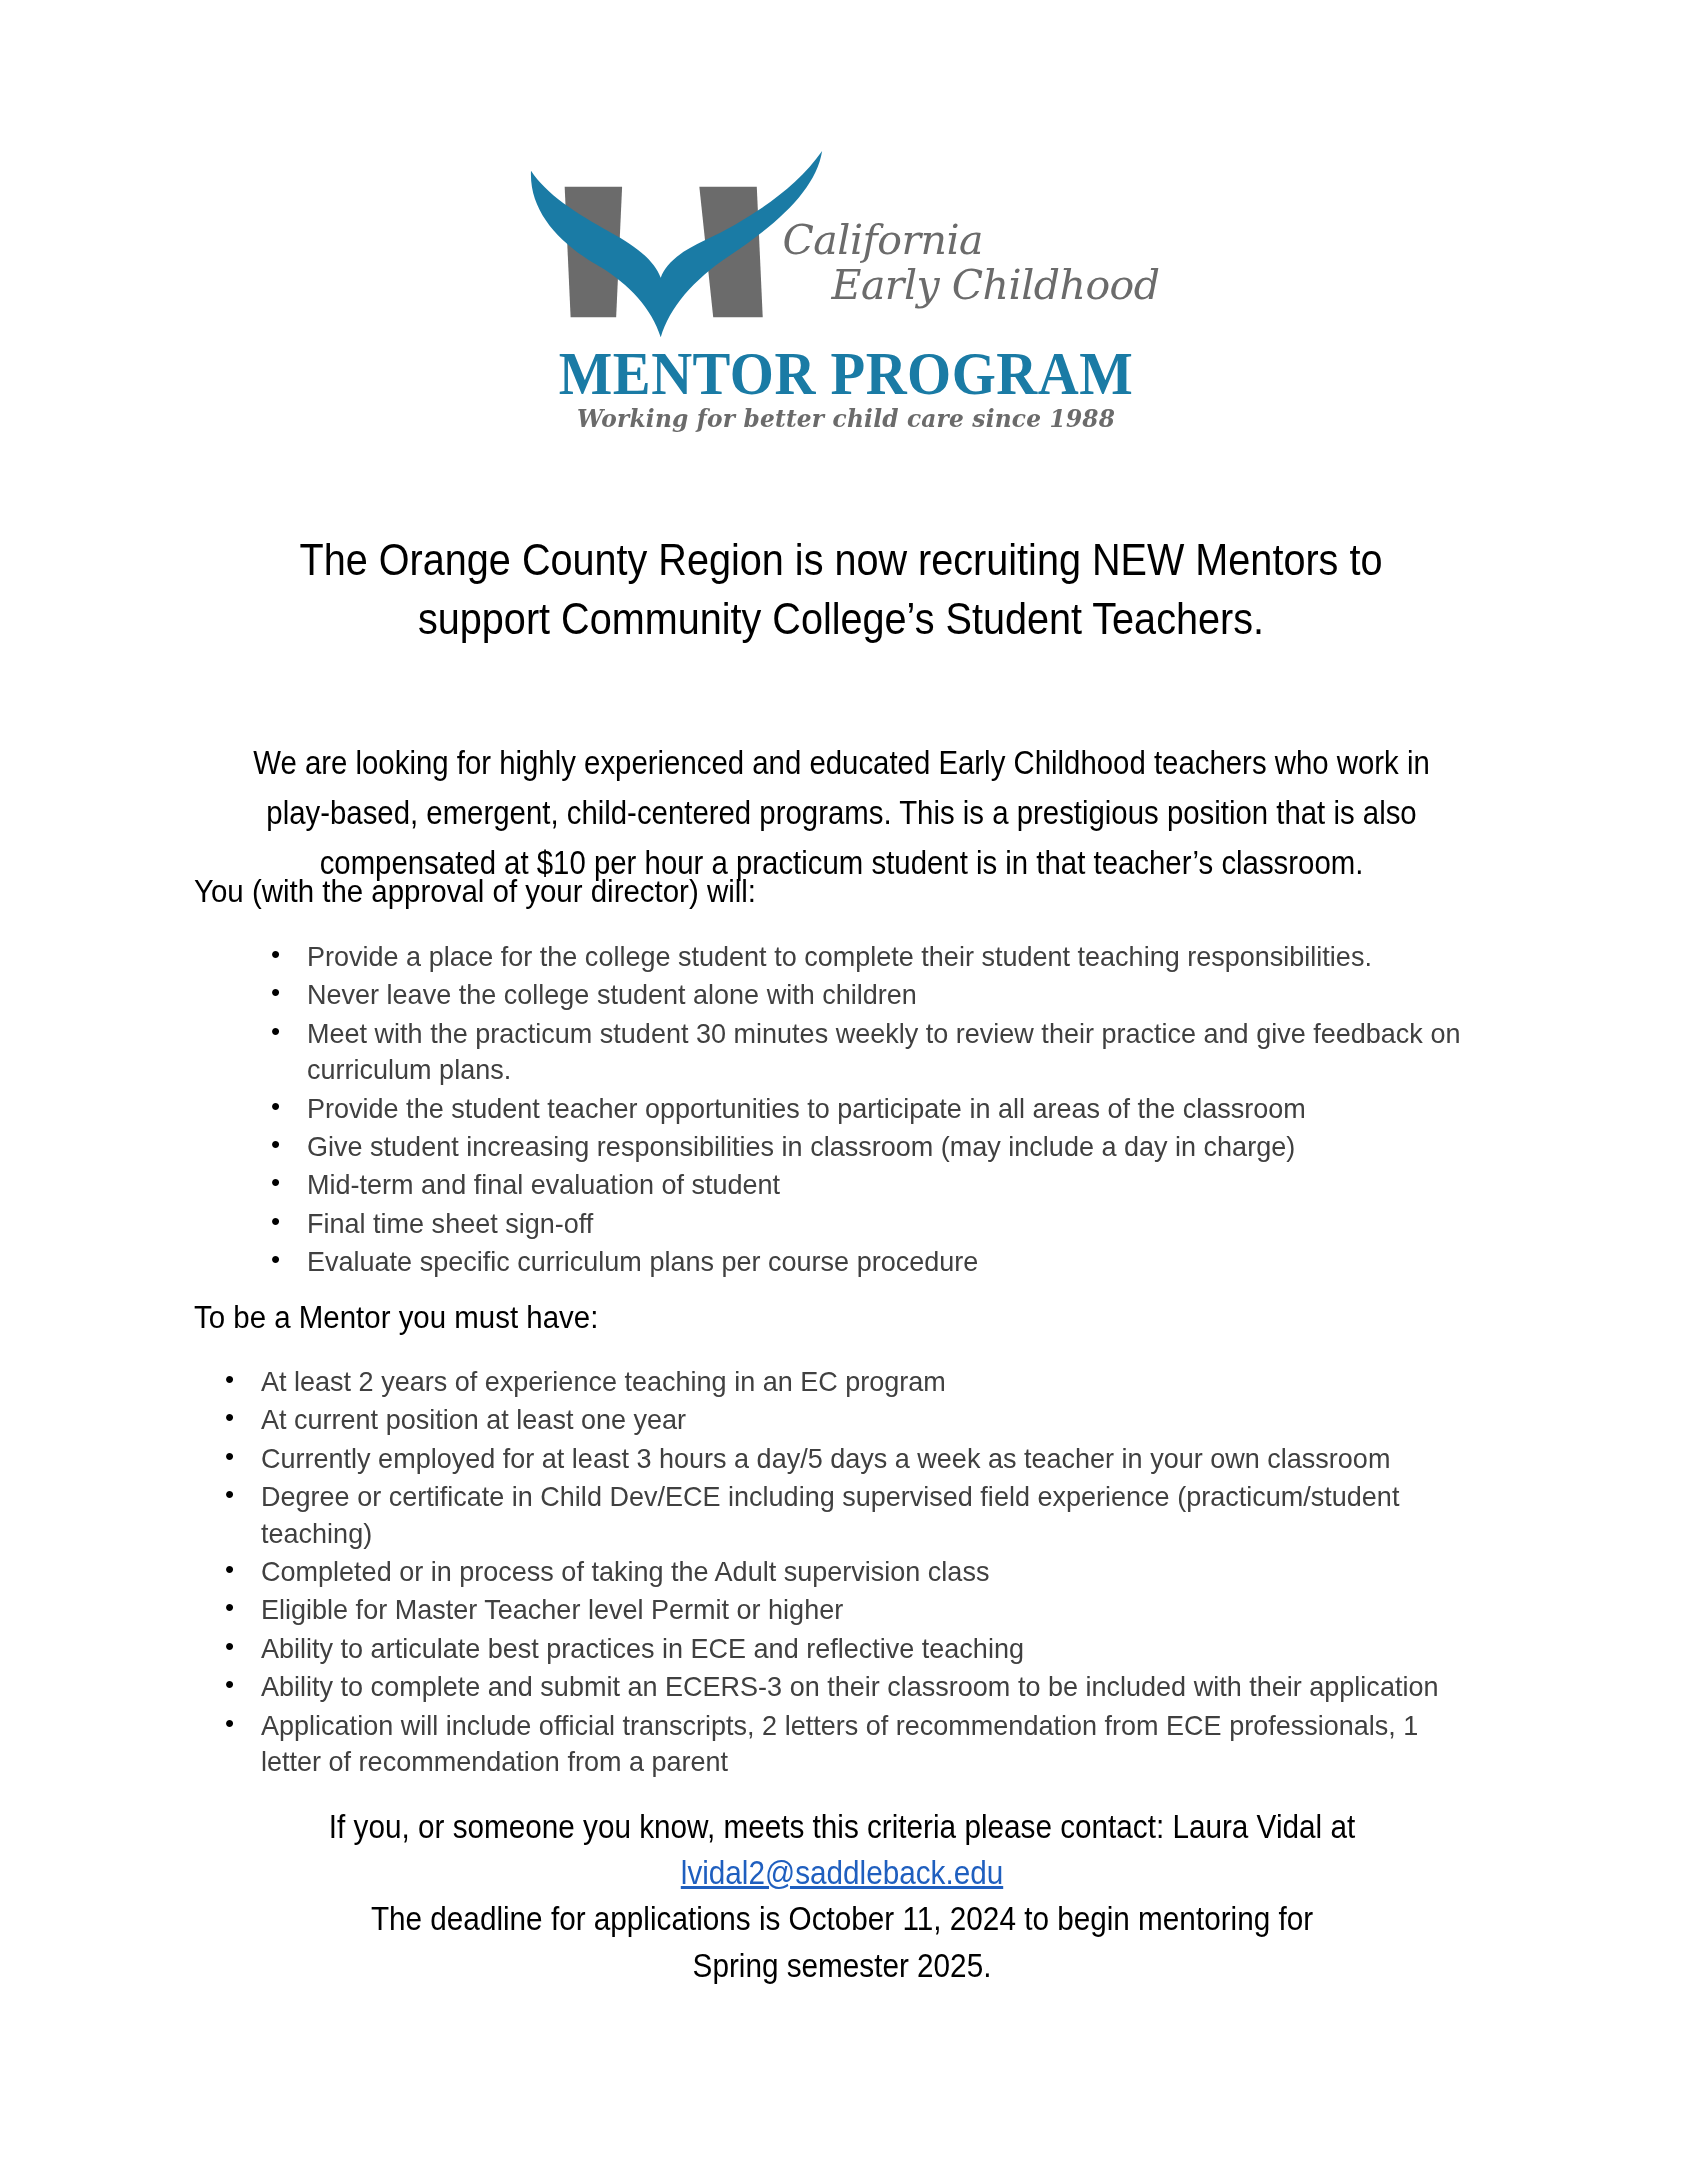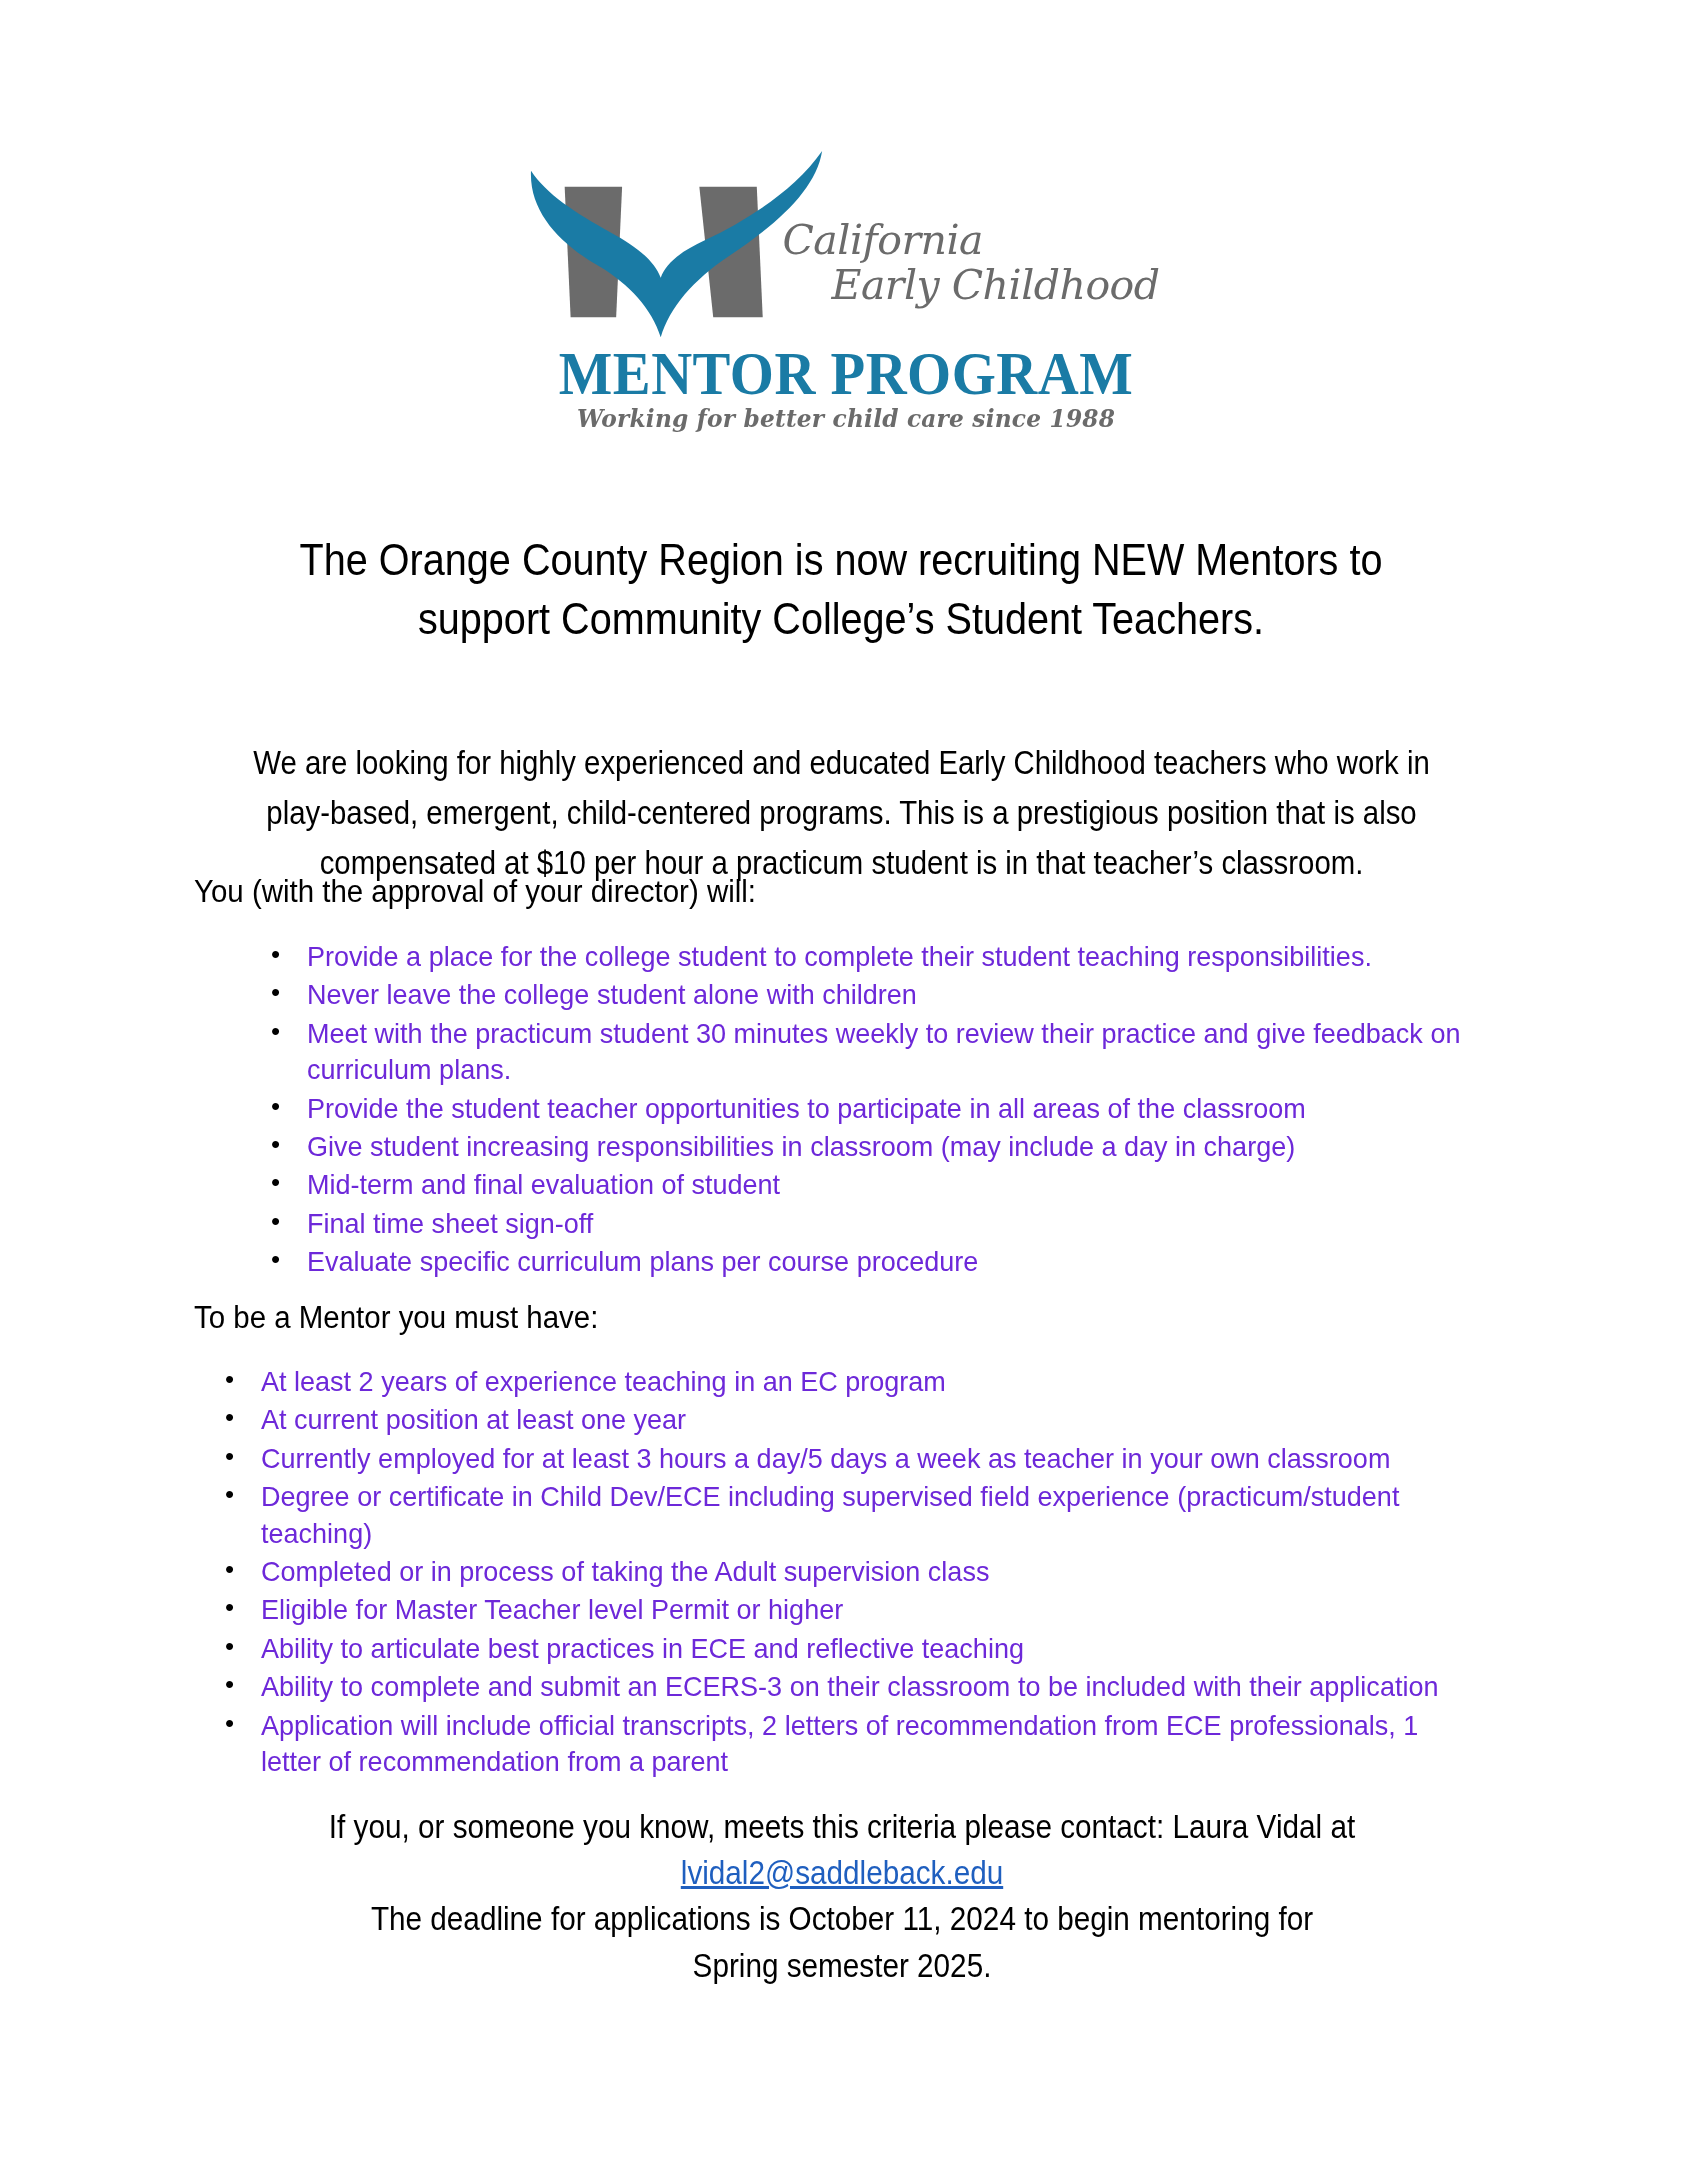--- a/index.html
+++ b/index.html
@@ -144,21 +144,21 @@
 
   
   ul.bullets {
     position: absolute;
     margin: 0;
     padding: 0;
     list-style: none;
     font-family: "Liberation Sans", sans-serif;
     font-size: 28px;
     line-height: 1.30;
-    color: #6d28d9;
+    color: #404040;
   }
   ul.bullets li {
     position: relative;
     padding-left: 48px;
     margin: 0 0 2px 0;
   }
   ul.bullets li::before {
     content: "\2022";
     position: absolute;
     left: 12px;

